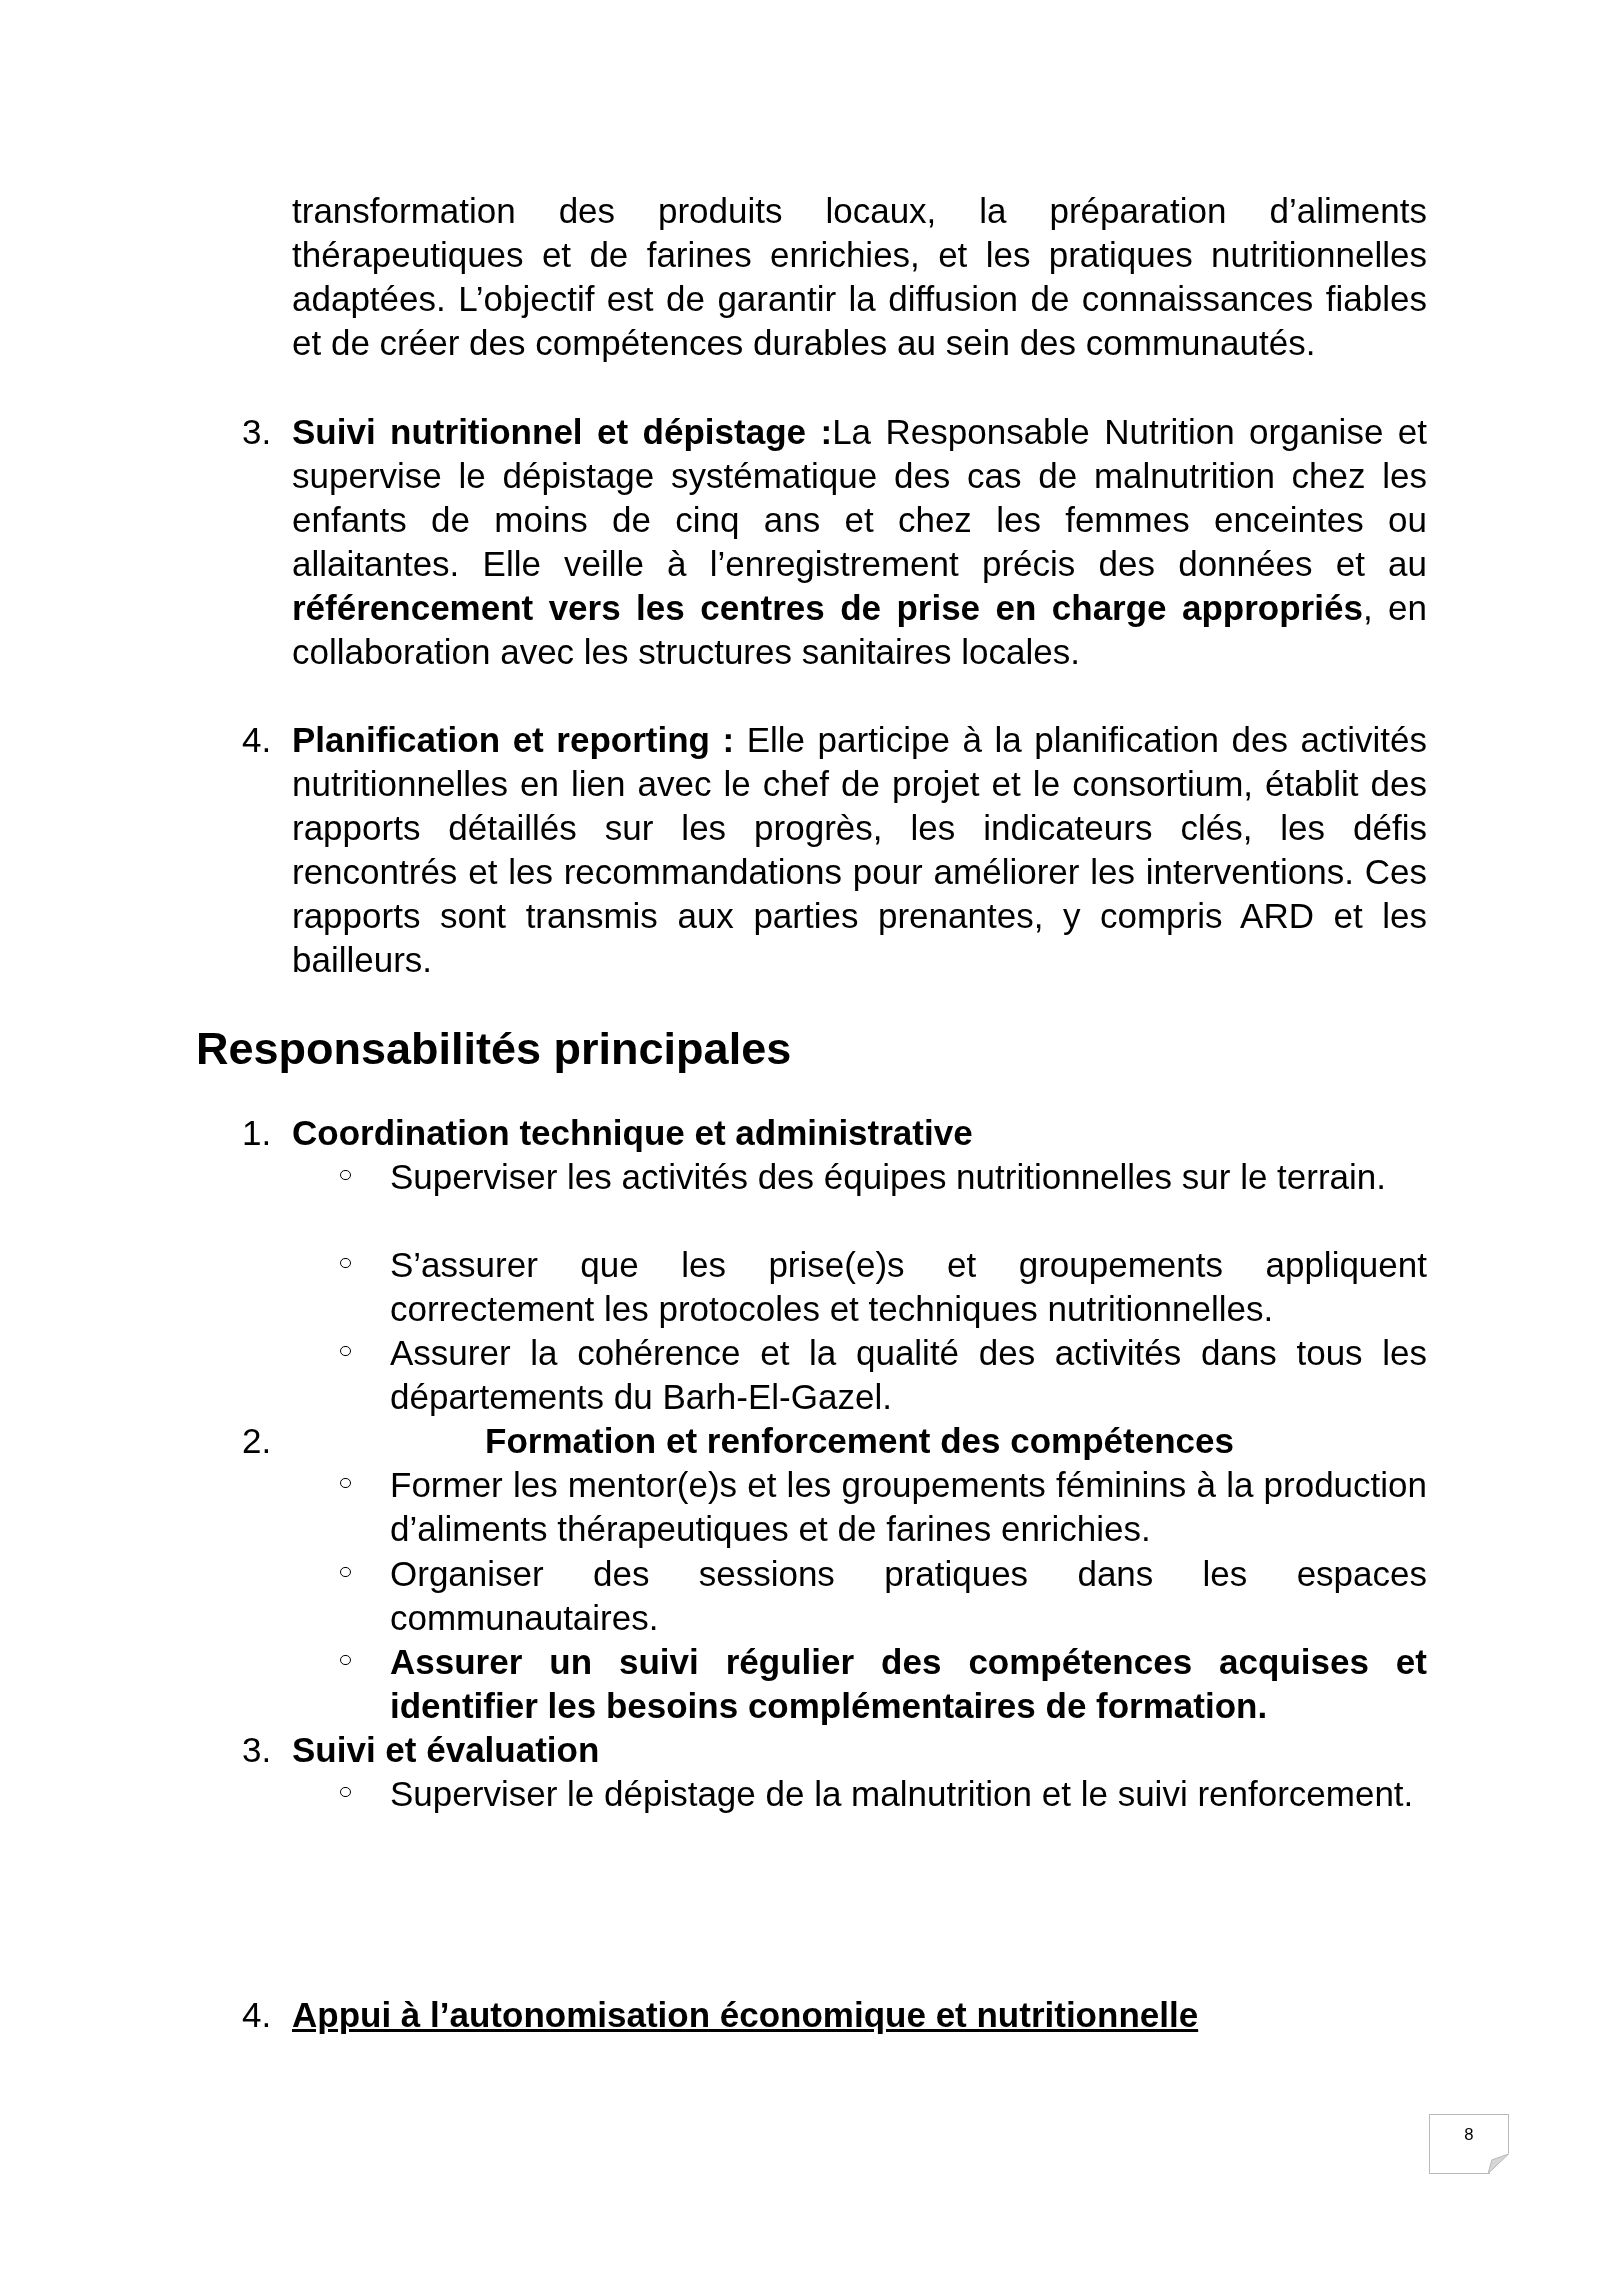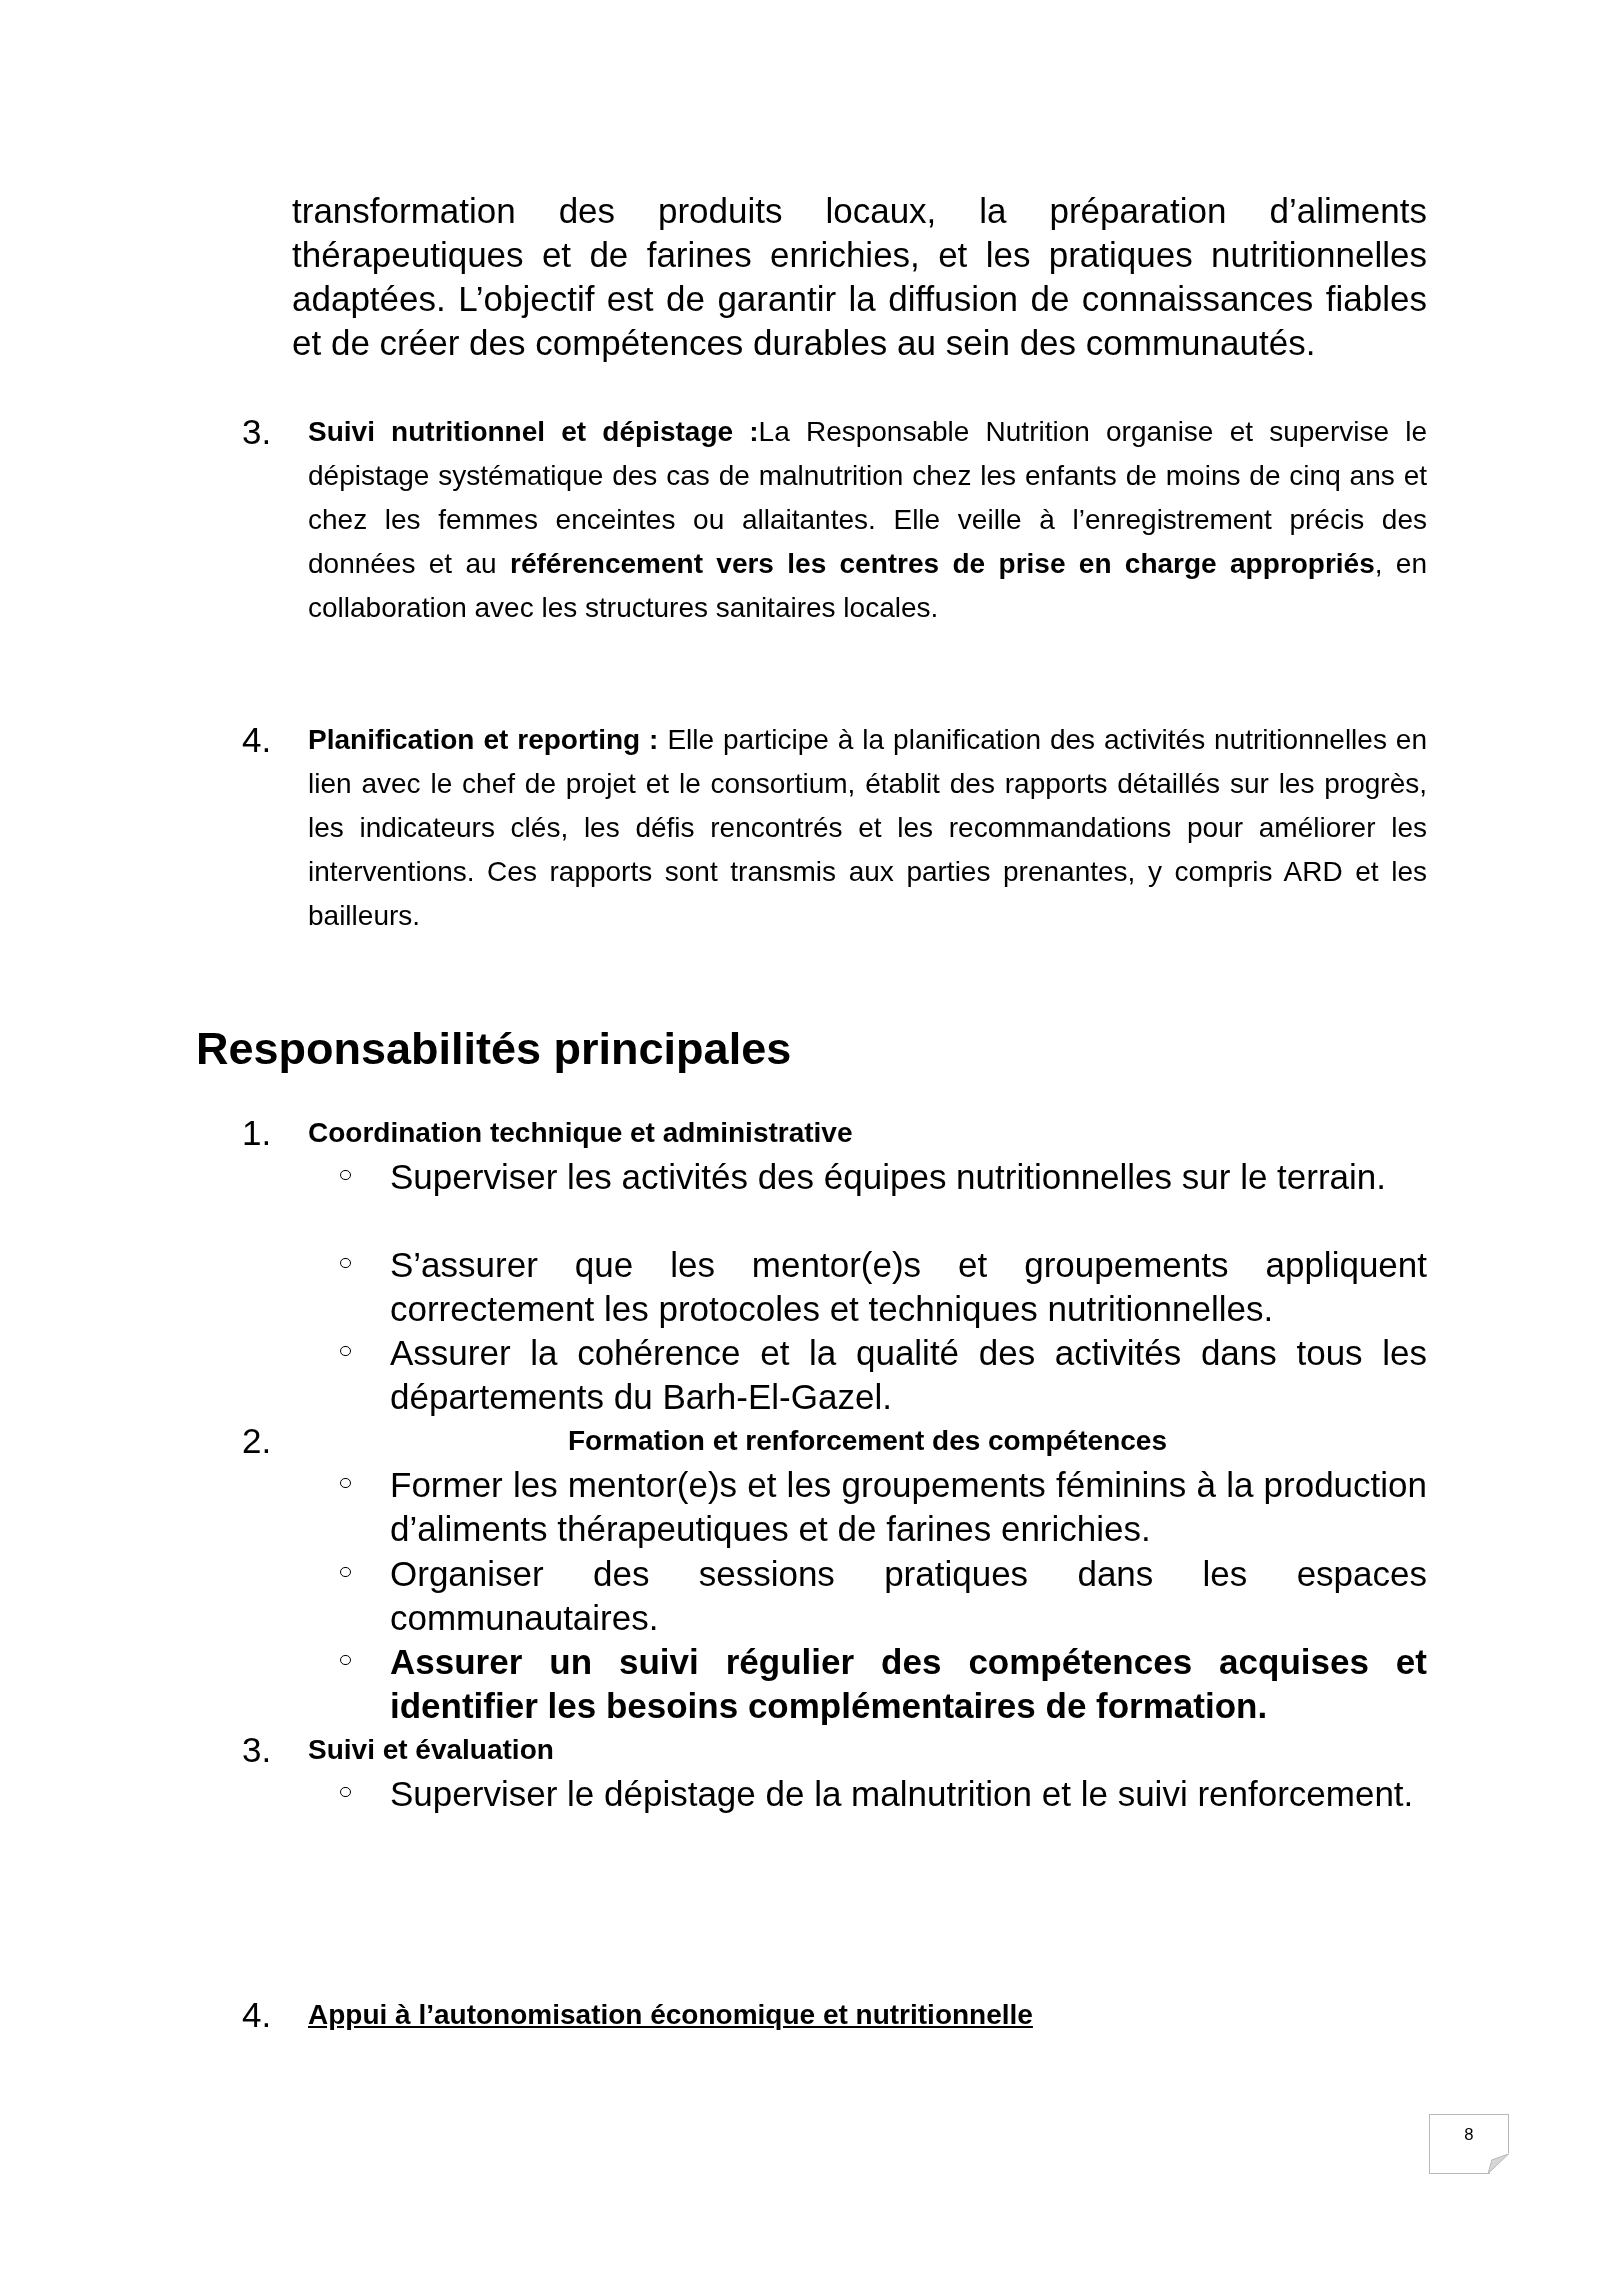--- a/index.html
+++ b/index.html
@@ -6,21 +6,21 @@
   body {
     width: 1621px; height: 2293px; position: relative; overflow: hidden;
     font-family: "Liberation Sans", sans-serif; color: #000;
   }
   .page { position: absolute; left: 0; top: 0; width: 1318px; height: 2293px; }
   p, ol, ul { margin: 0; padding: 0; }
   .body-text { font-size: 35px; line-height: 44px; text-align: justify; }
   .cont { position: absolute; left: 292px; width: 1135px; top: 189px; }
   .num-item { position: absolute; left: 242px; width: 1185px; }
   .num-item .n { position: absolute; left: 0; top: 0; font-size: 35px; line-height: 44px; }
-  .num-item .txt { margin-left: 66px; font-size: 28px; line-height: 44px; text-align: justify; }
+  .num-item .txt { margin-left: 50px; font-size: 35px; line-height: 44px; text-align: justify; }
   b { font-weight: bold; }
   .heading { position: absolute; left: 196px; top: 1027px; font-size: 45px; line-height: 44px; font-weight: bold; }
   .bul { position: absolute; left: 340px; width: 1087px; }
   .bul .o { position: absolute; left: 0; top: 14.7px; width: 10.8px; height: 10.8px; border: 1.5px solid #000; border-radius: 50%; box-sizing: border-box; }
   .bul .txt { margin-left: 50px; font-size: 35px; line-height: 44px; text-align: justify; }
   .pagenum {
     position: absolute; left: 1429px; top: 2114px; width: 80px; height: 60px;
     border: 1.5px solid #b8b8b8; border-right: none; border-bottom: none; box-sizing: border-box;
     background: #fff;
   }
@@ -55,21 +55,21 @@
   <div class="num-item" style="top:1111px;">
     <span class="n">1.</span>
     <p class="txt" style="text-align:left;"><b>Coordination technique et administrative</b></p>
   </div>
   <div class="bul" style="top:1155px;">
     <span class="o"></span>
     <p class="txt">Superviser les activités des équipes nutritionnelles sur le terrain.</p>
   </div>
   <div class="bul" style="top:1243px;">
     <span class="o"></span>
-    <p class="txt">S’assurer que les mentor(e)s et groupements appliquent correctement les protocoles et techniques nutritionnelles.</p>
+    <p class="txt">S’assurer que les prise(e)s et groupements appliquent correctement les protocoles et techniques nutritionnelles.</p>
   </div>
   <div class="bul" style="top:1331px;">
     <span class="o"></span>
     <p class="txt">Assurer la cohérence et la qualité des activités dans tous les départements du Barh-El-Gazel.</p>
   </div>
 
   <div class="num-item" style="top:1419px;">
     <span class="n">2.</span>
     <p class="txt" style="text-align:center;"><b>Formation et renforcement des compétences</b></p>
   </div>

